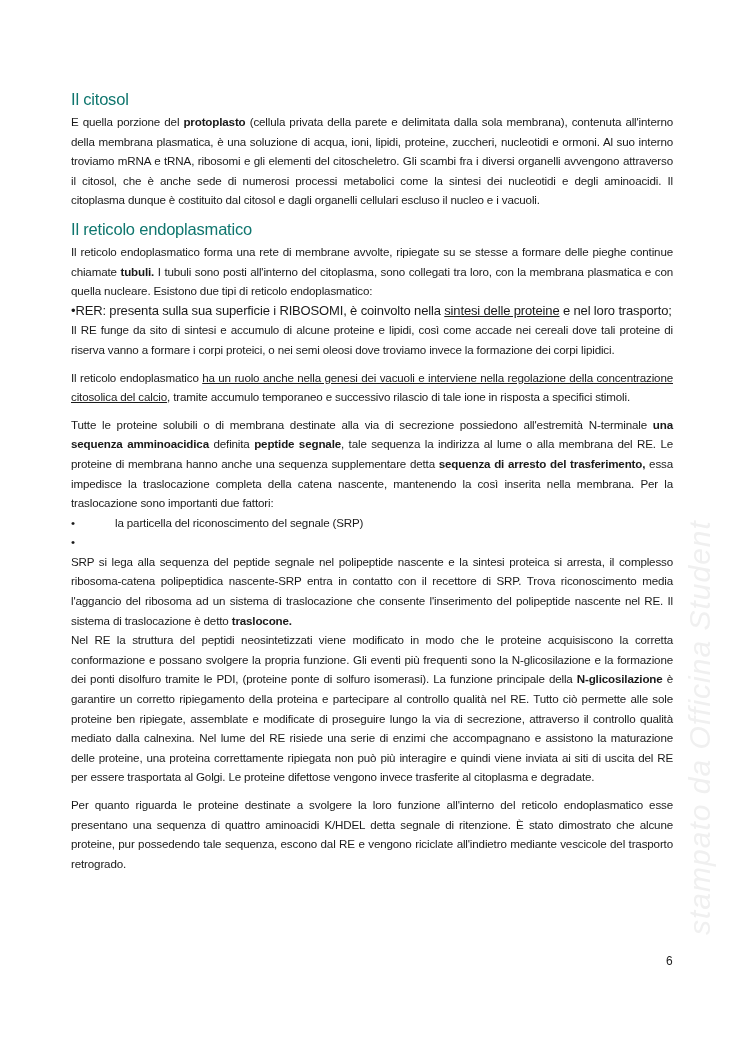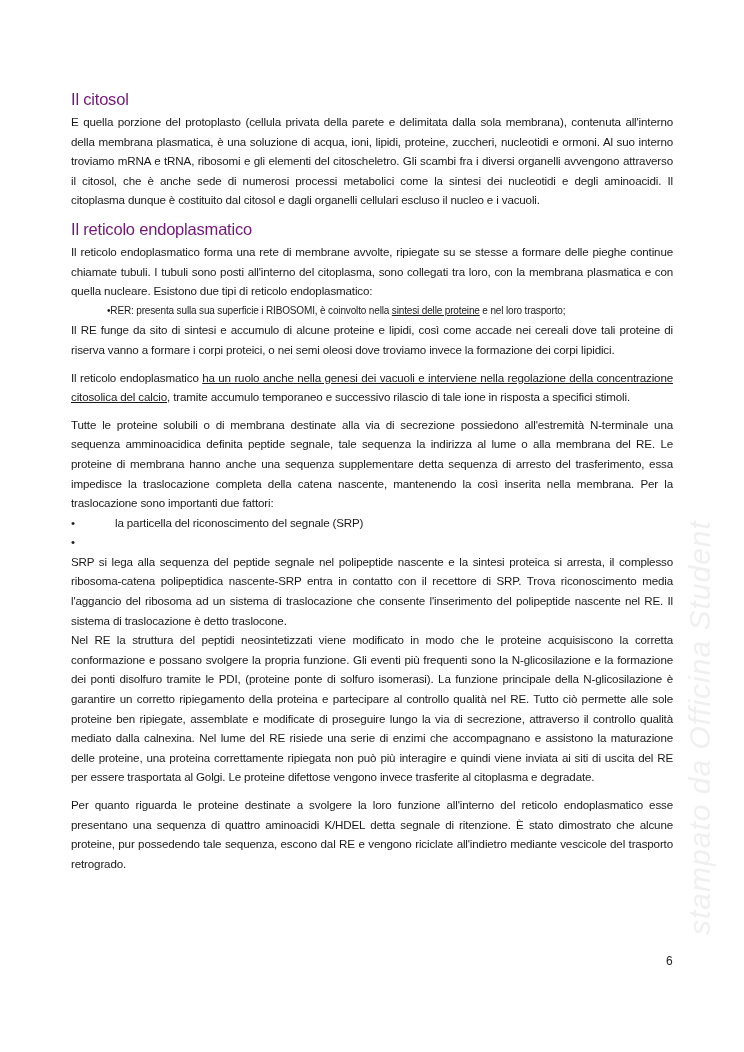--- a/index.html
+++ b/index.html
@@ -18,40 +18,39 @@
     .page {
       position: absolute;
       left: 71px;
       top: 88px;
       width: 602px;
     }
     h2 {
       font-family: "Liberation Sans", sans-serif;
       font-weight: normal;
       font-size: 16.5px;
-      color: #701a75;
+      color: #0f766e;
       margin: 0 0 2px 0;
       line-height: 22px;
       letter-spacing: -0.2px;
     }
     p {
       margin: 0;
       font-size: 11.6px;
       line-height: 19.6px;
       text-align: justify;
       letter-spacing: -0.15px;
     }
     .gap { height: 8px; }
-    b { font-weight: normal; }
+    b { font-weight: bold; }
     u { text-decoration: underline; }
     .bullet-line {
-      font-size: 10px;
+      font-size: 13px;
       line-height: 19.6px;
       letter-spacing: -0.15px;
-      margin-left: 36px;
     }
     .tab-bullet {
       display: flex;
       font-size: 11.6px;
       line-height: 19.6px;
       letter-spacing: -0.15px;
     }
     .tab-bullet .dot {
       width: 44px;
       flex: 0 0 44px;

